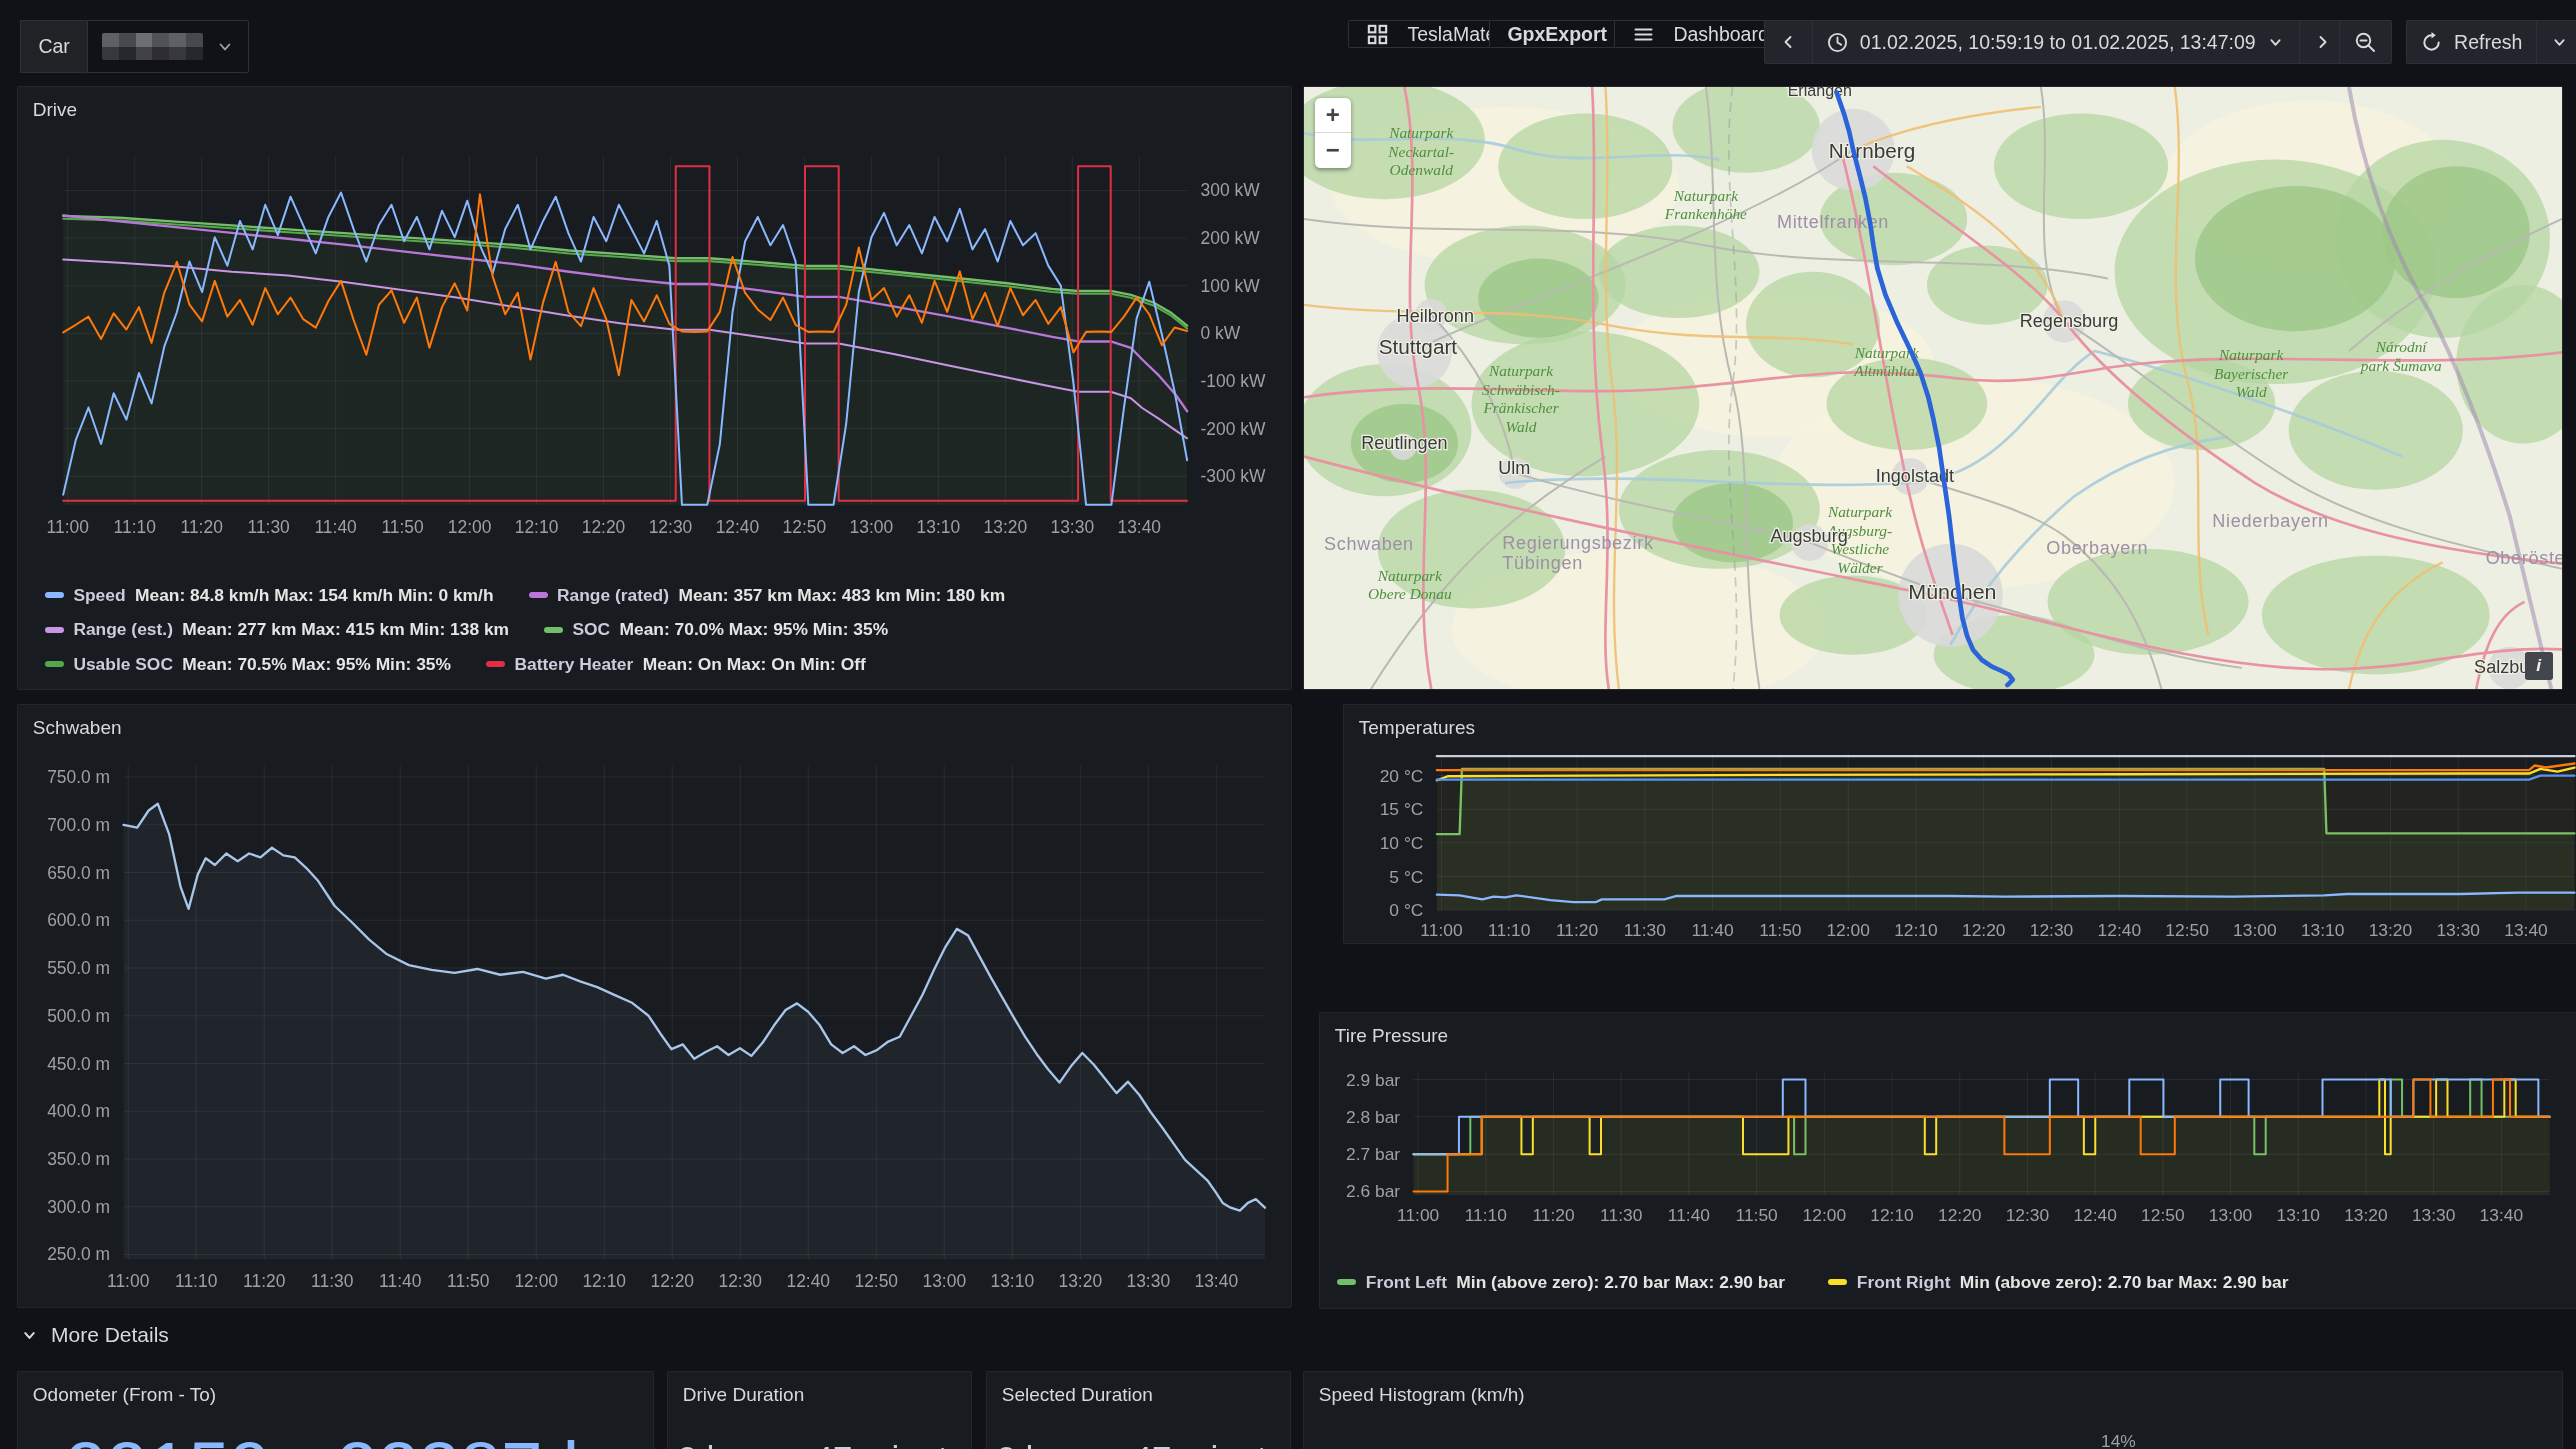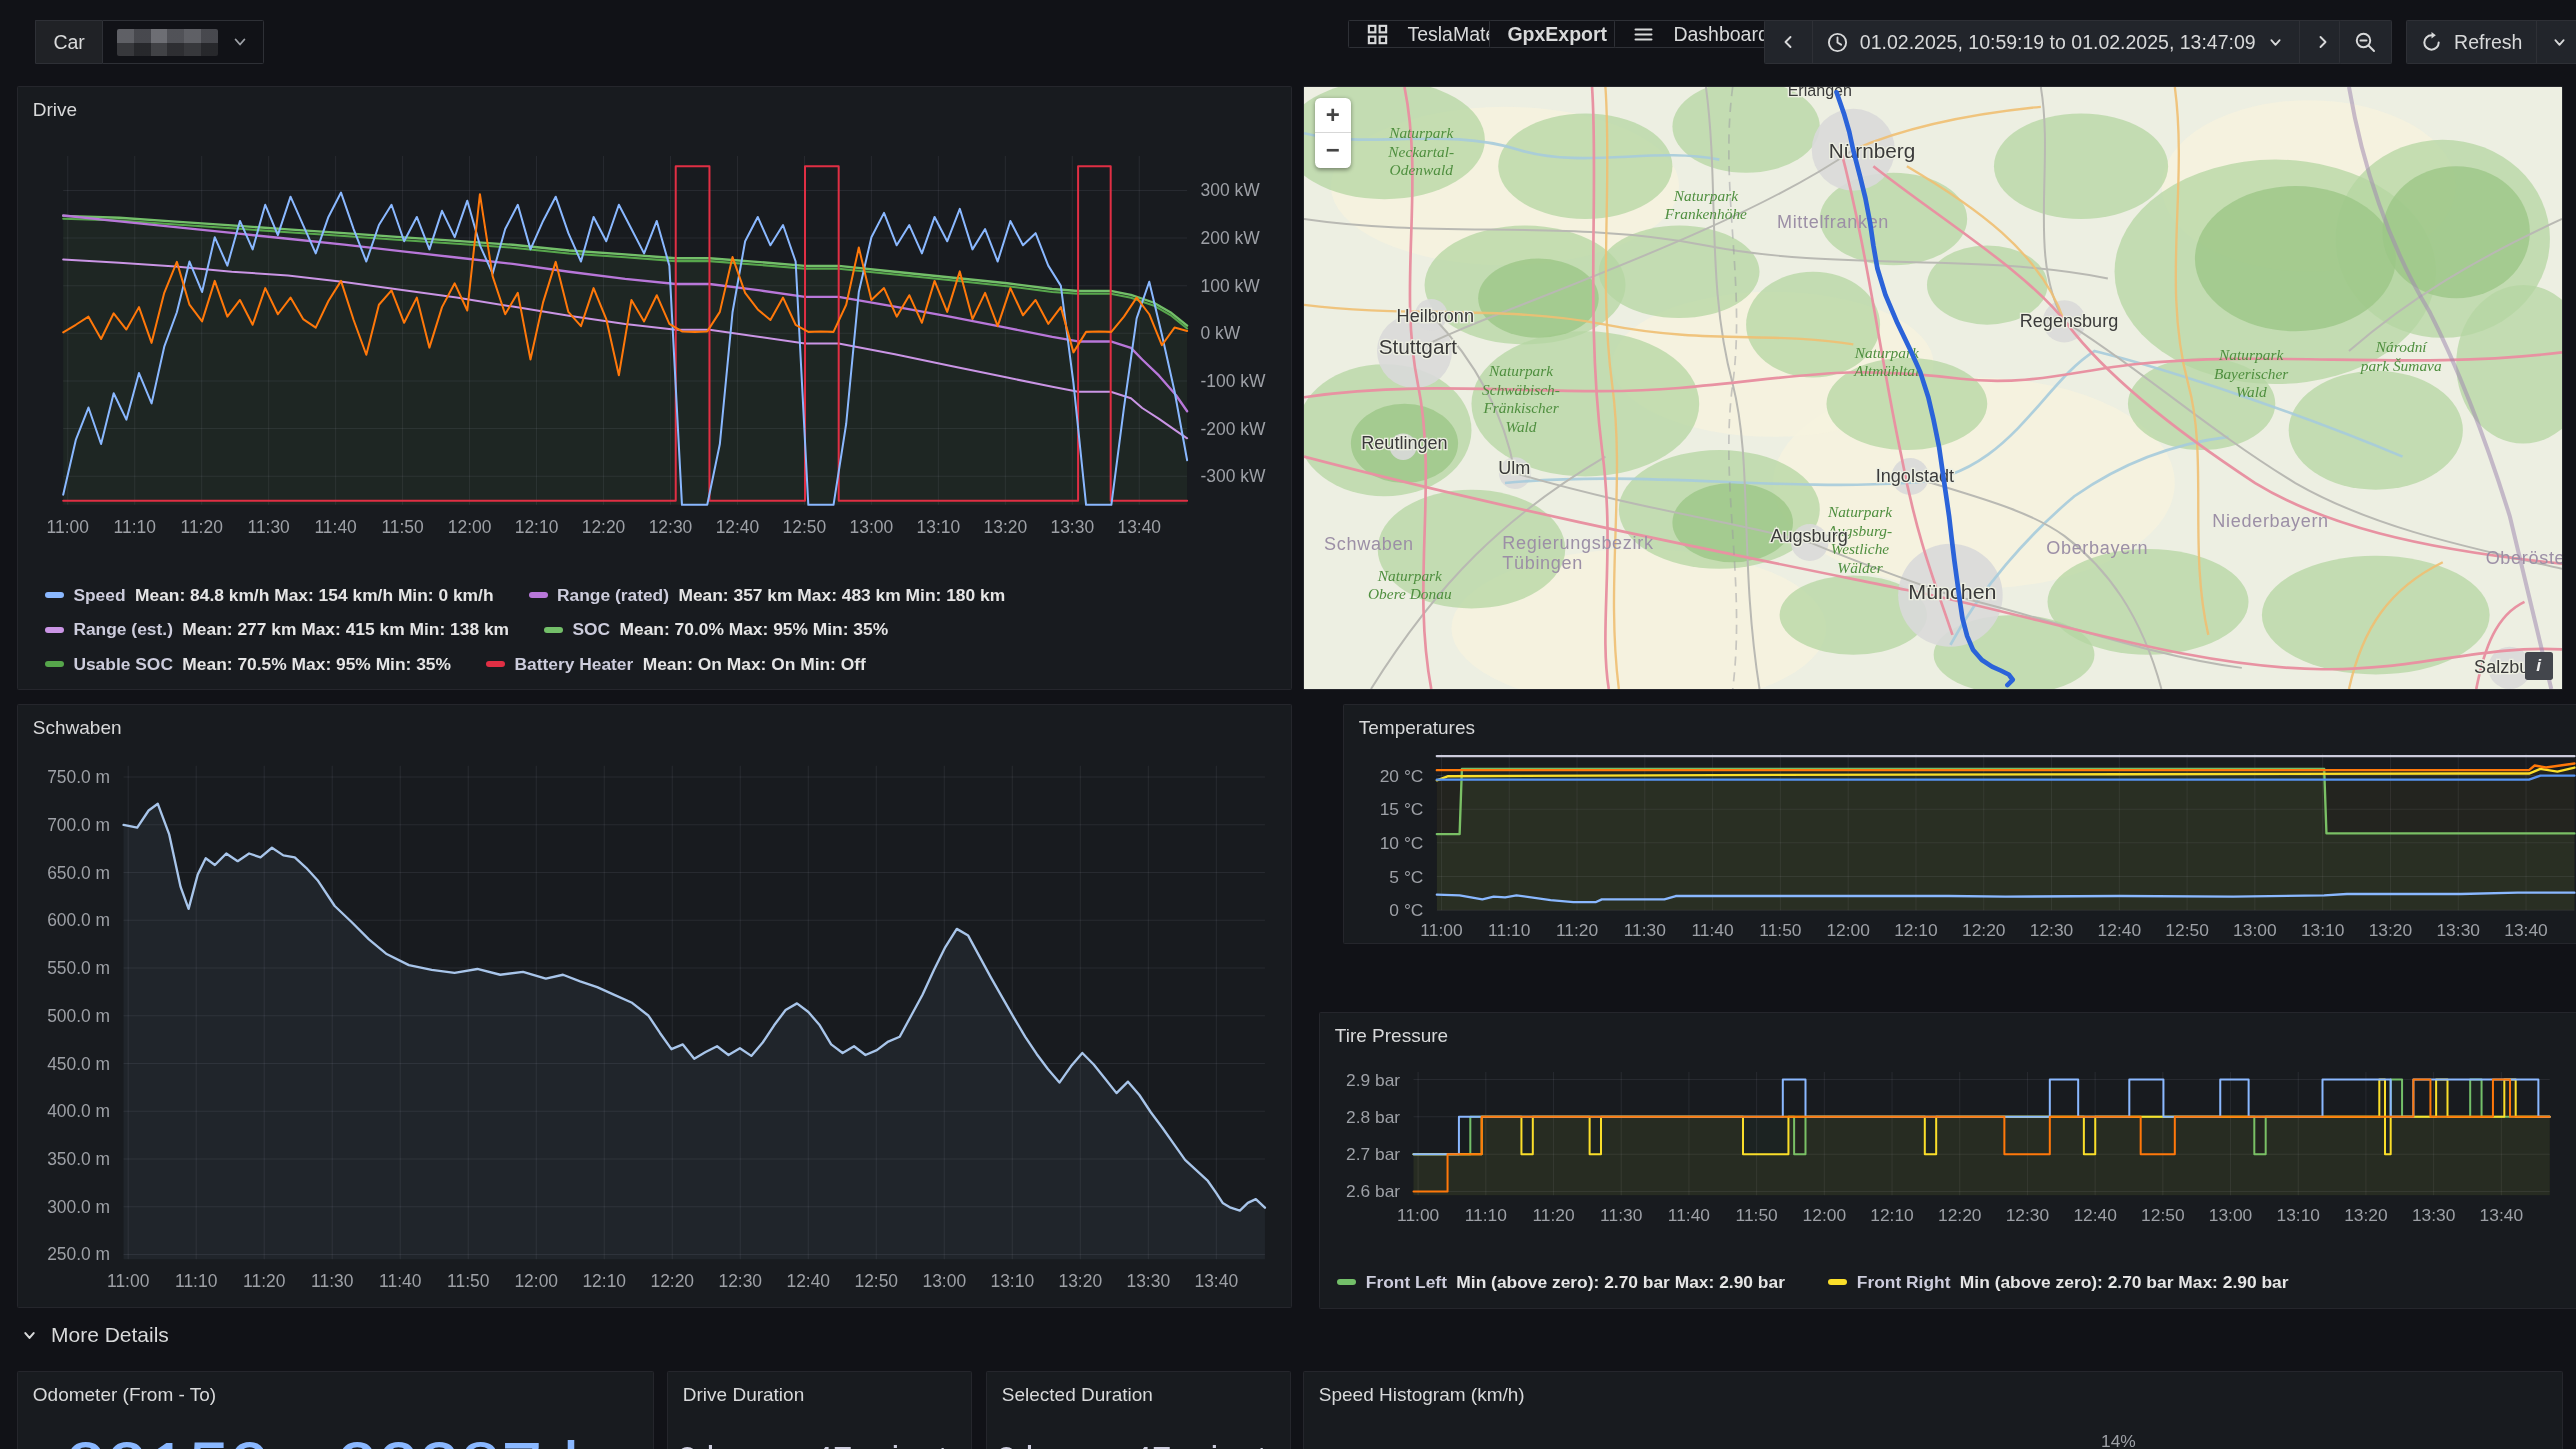--- a/index.html
+++ b/index.html
@@ -1,20 +1,20 @@
 <!DOCTYPE html>
 <html style="font-size:10.7px"><head>
 <meta charset="utf-8">
 <style>
   * { margin:0; padding:0; box-sizing:border-box; }
   html,body { width:2576px; height:1449px; overflow:hidden; background:#111217;
     font-family:"Liberation Sans", sans-serif; color:#ccccdc; }
   
   .topbar { position:absolute; left:0; top:0; width:2576px; height:86px; }
-  .varbox { position:absolute; left:35px; top:20px; height:44px; display:flex; }
+  .varbox { position:absolute; left:20px; top:20px; height:53px; display:flex; }
   .varlabel { background:#202226; border:0.7px solid #2e3036; border-right:none; border-radius:1.3px 0 0 1.3px;
     display:flex; align-items:center; padding:0 17.4px; font-size:19.5px; color:#d8d9da; }
   .varvalue { background:#111217; border:0.7px solid #2e3036; border-radius:0 1.3px 1.3px 0;
     display:flex; align-items:center; gap:12px; padding:0 13.4px; }
   .pixelblur { width:101px; height:27px; border-radius:2px;
     background-image:
       repeating-linear-gradient(90deg,#55565c 0 17px,#3c3d43 17px 34px,#64656b 34px 50px,#46474d 50px 67px),
       repeating-linear-gradient(0deg,rgba(0,0,0,.35) 0 13.4px,rgba(255,255,255,.06) 13.4px 27px);
     background-blend-mode:overlay; }
   .tbtn { position:absolute; top:20px; height:28px; display:flex; align-items:center; gap:18px;

